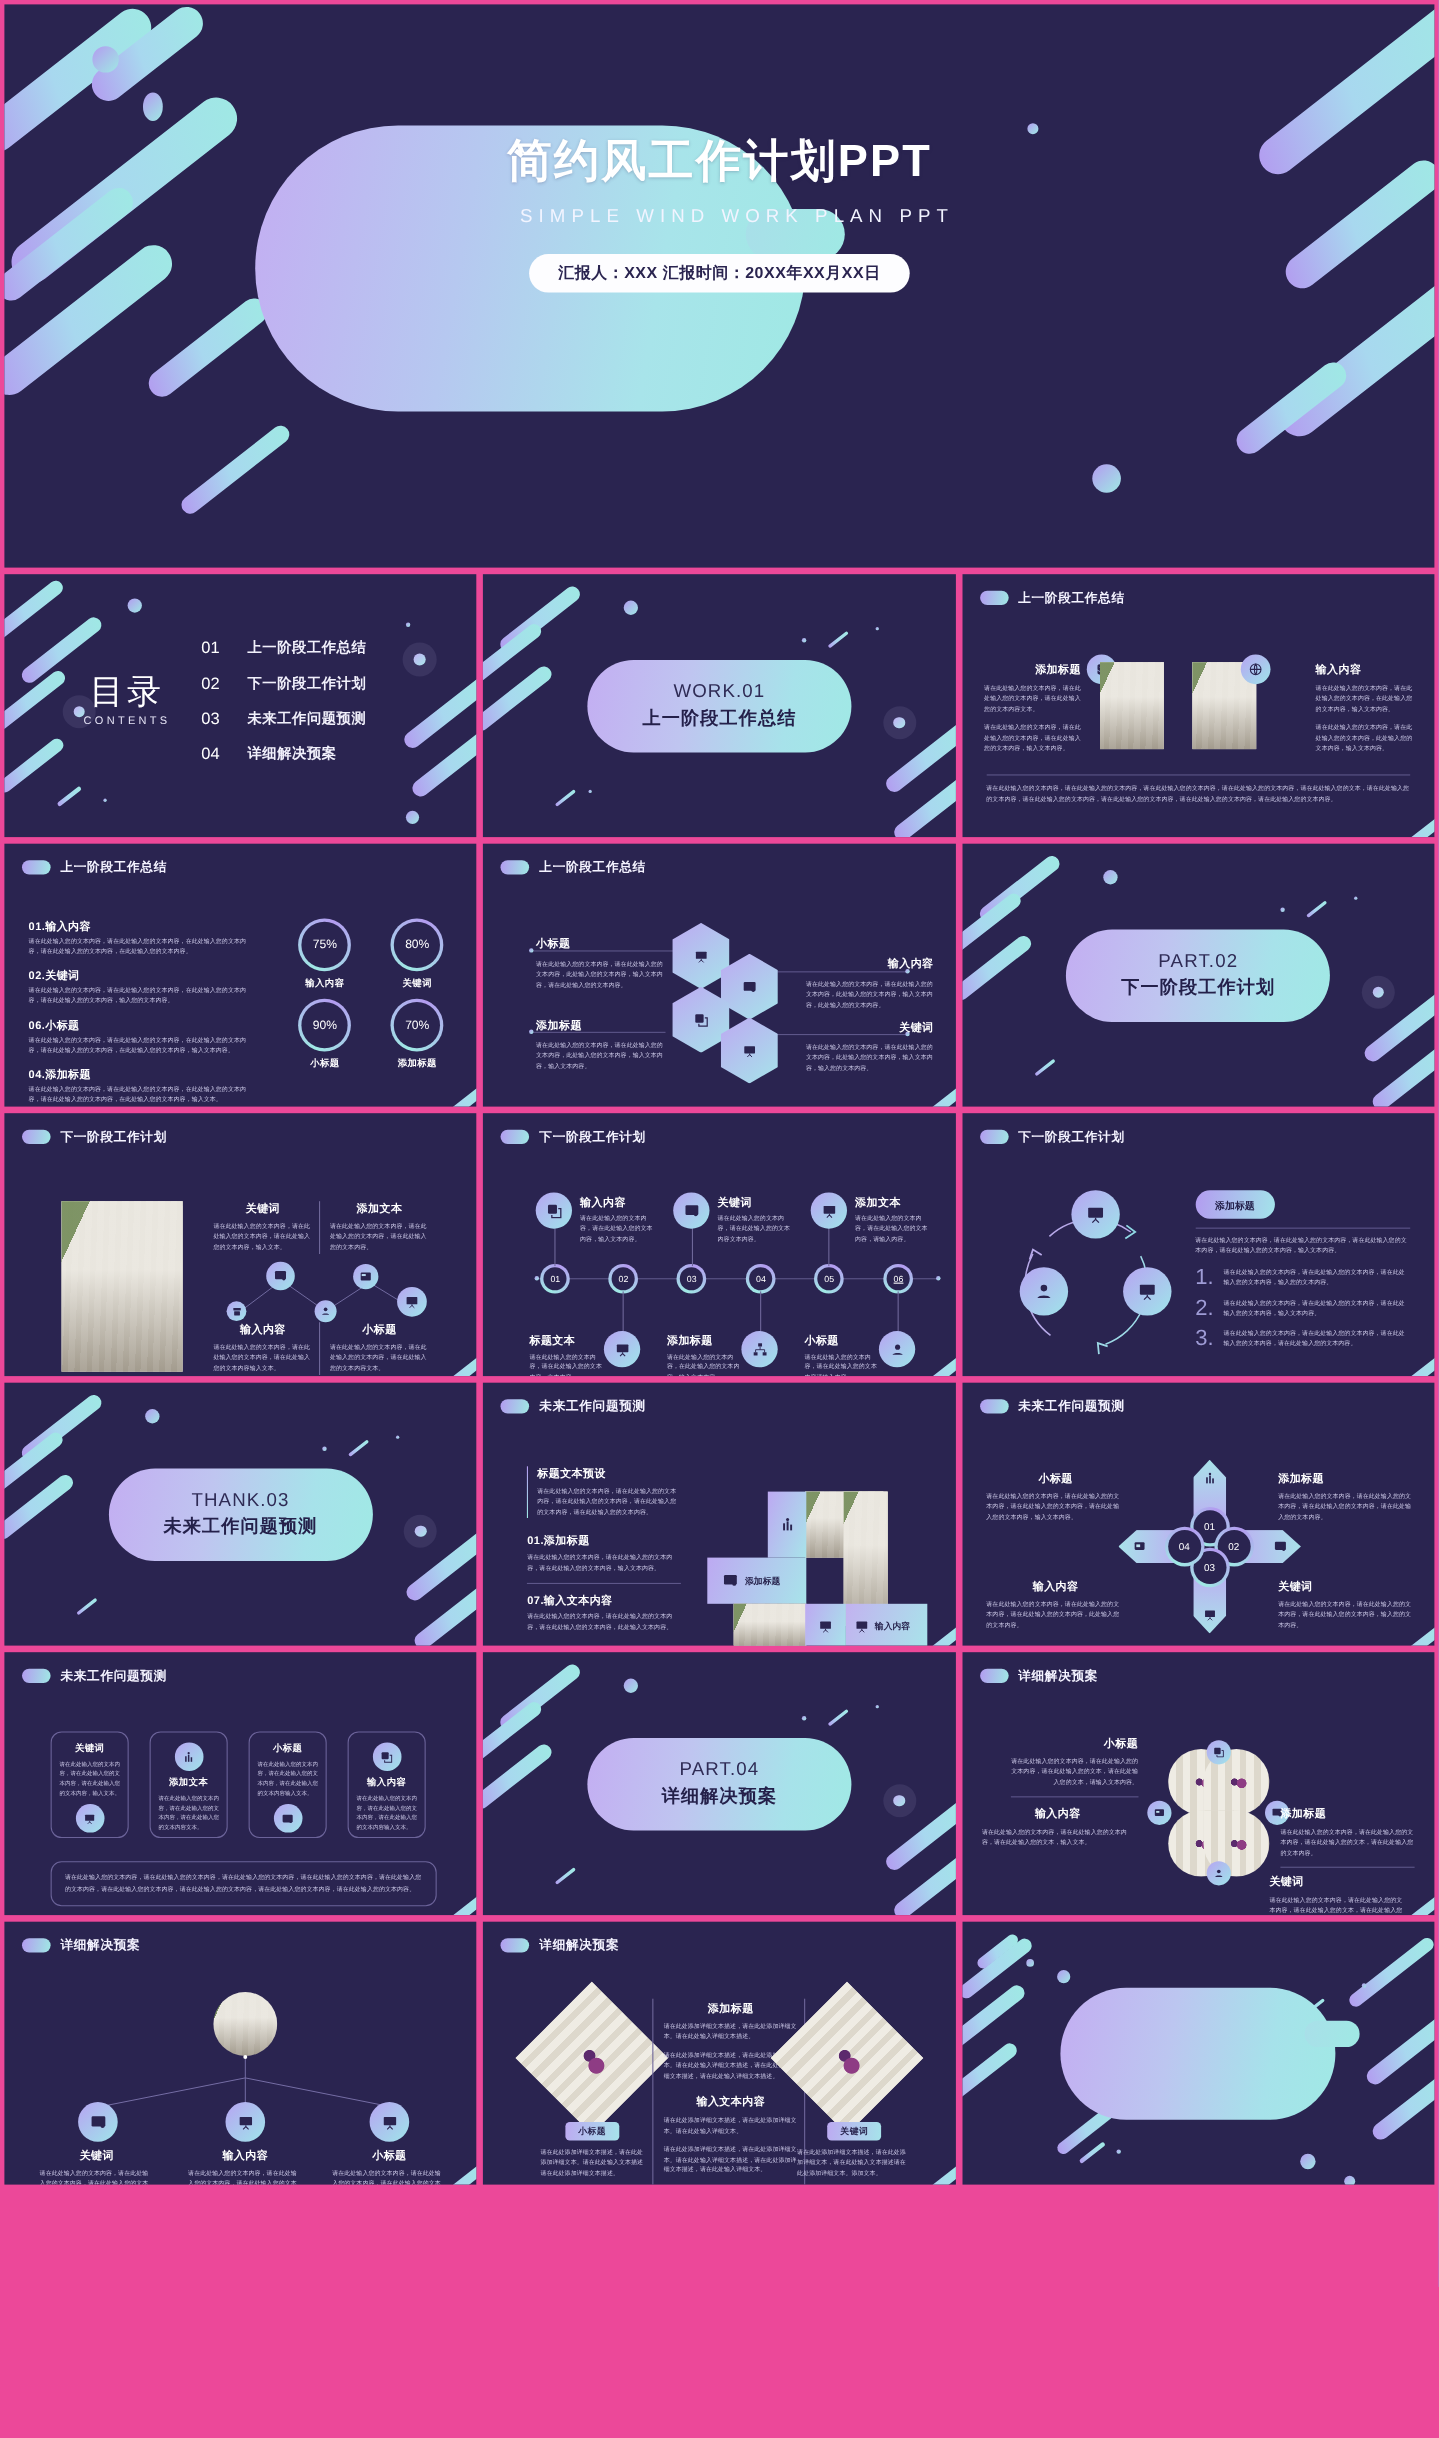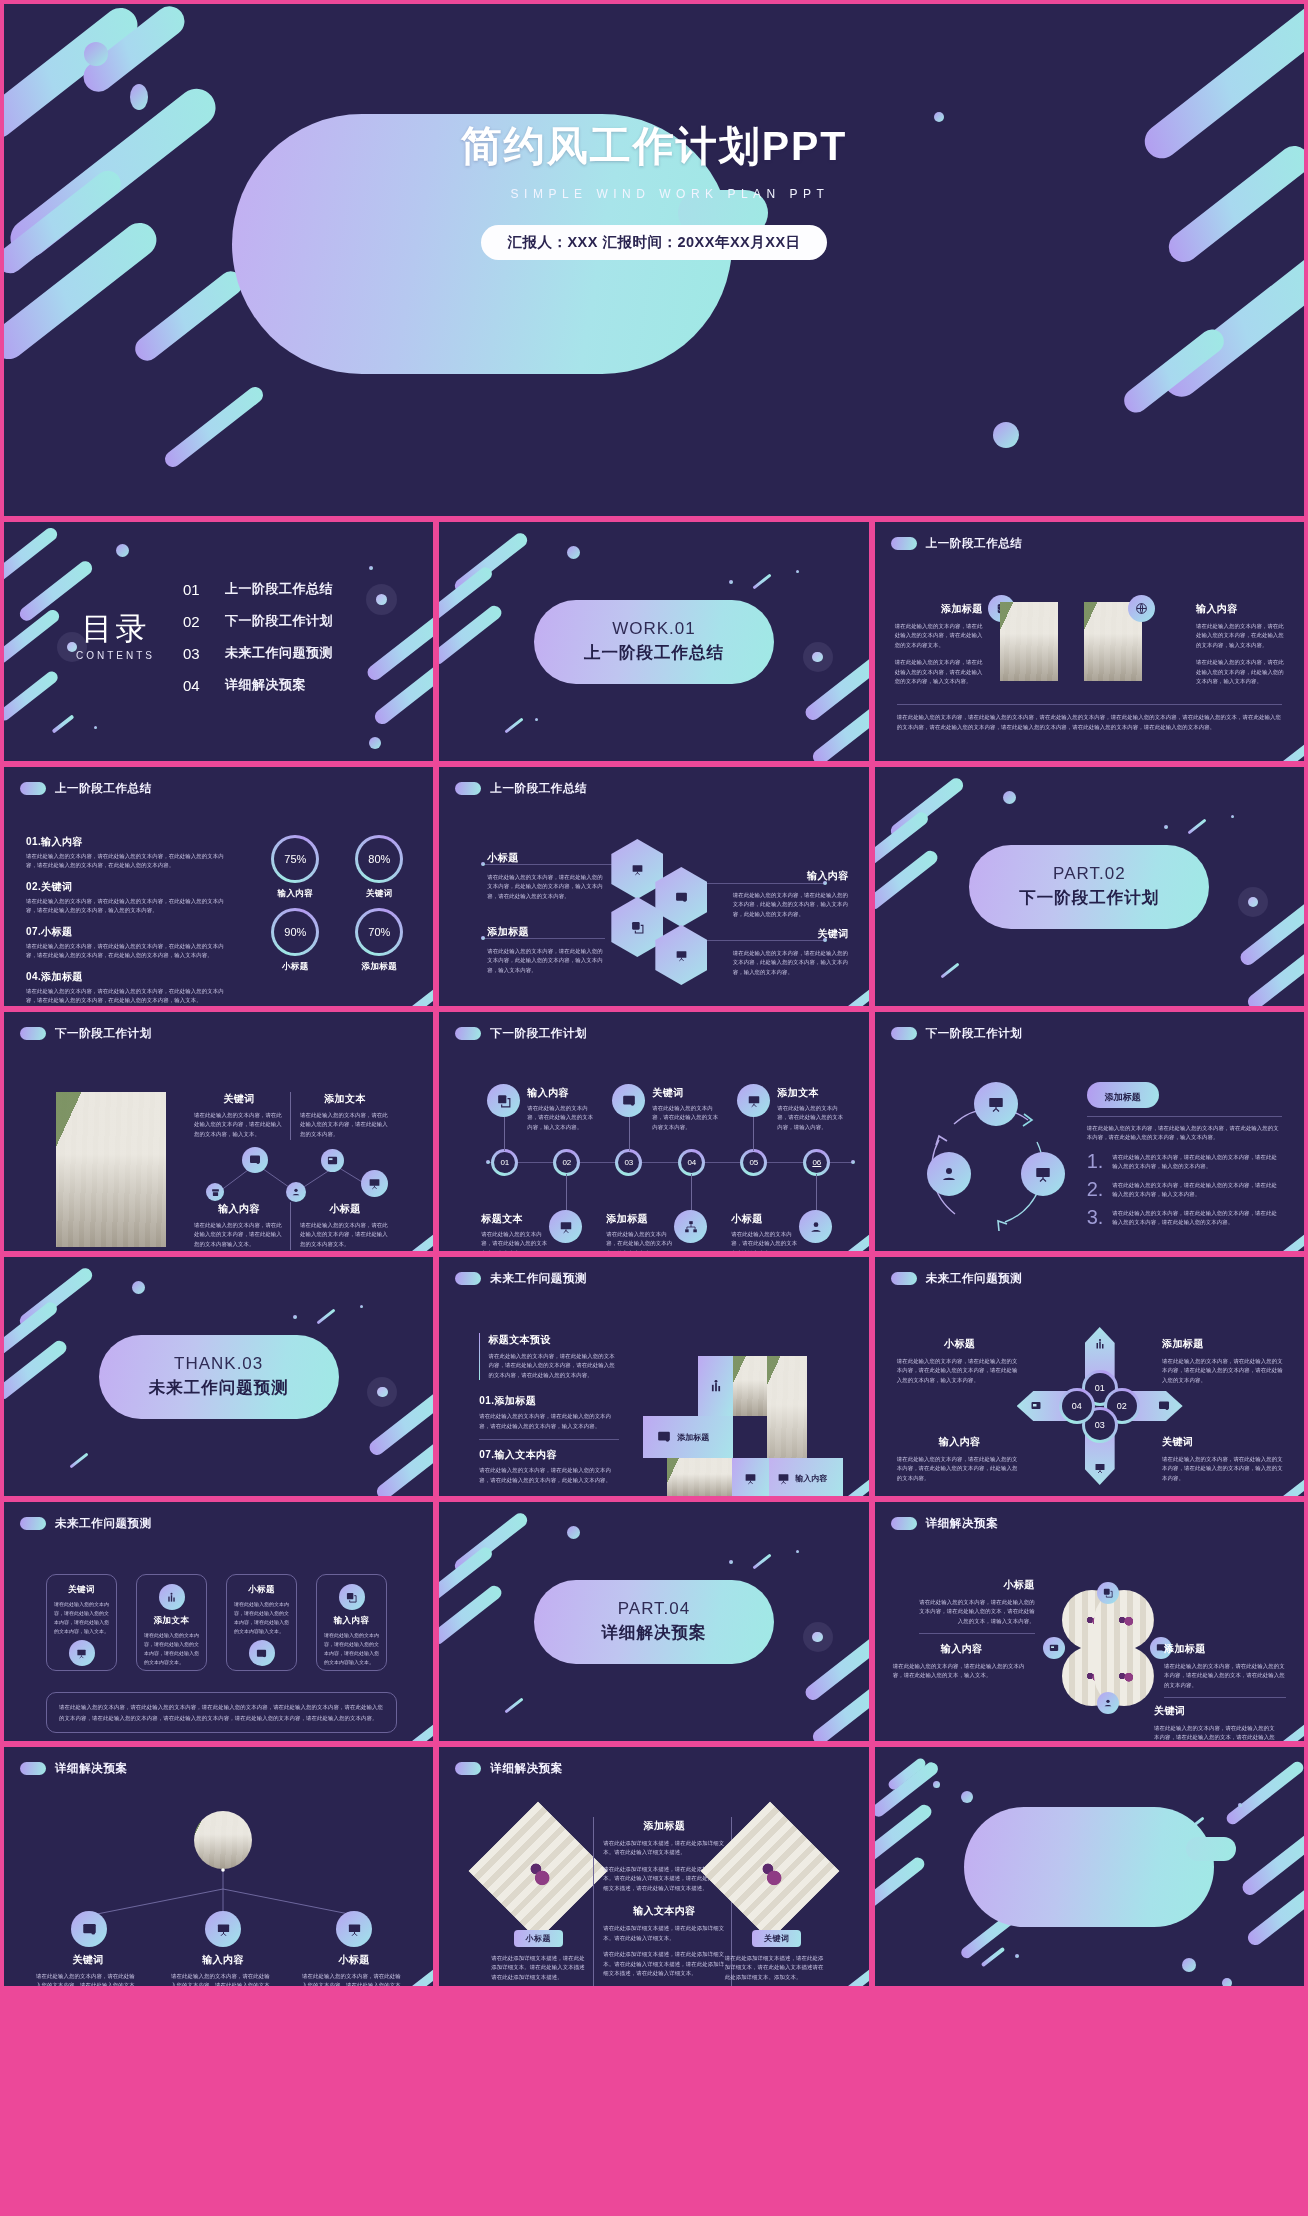--- a/index.html
+++ b/index.html
@@ -17,21 +17,21 @@
   .dot-ring{position:absolute;border-radius:50%;background:#3a3460;display:flex;align-items:center;justify-content:center;}
   .dot-ring i{width:36%;height:36%;border-radius:50%;background:linear-gradient(135deg,#c2b0f5,#a9e7e9);display:block;}
 
   .cover-blob{position:absolute;left:228px;top:110px;width:500px;height:260px;border-radius:130px;
       background:linear-gradient(100deg,#c3aef2 0%,#b6c8f0 38%,#a8e4ea 72%,#9fe9e4 100%);}
   .cover-blob:after{content:"";position:absolute;right:-36px;top:76px;width:90px;height:46px;border-radius:30px;
       background:linear-gradient(100deg,#a9dfe9,#9fe9e4);}
   .cover-center{position:absolute;left:0;right:0;top:118px;text-align:center;z-index:5;}
   .cover-title{font-size:41px;font-weight:bold;color:#ffffff;letter-spacing:2px;line-height:1.2;
       text-shadow:0 1px 3px rgba(40,30,80,.25);}
-  .cover-sub{margin-top:16px;font-size:12px;letter-spacing:5.5px;color:#f2f4ff;font-weight:500;margin-left:32px;}
+  .cover-sub{margin-top:16px;font-size:17px;letter-spacing:5.5px;color:#f2f4ff;font-weight:500;margin-left:32px;}
   .cover-pill{display:inline-block;margin-top:24px;background:#fdfdff;border-radius:999px;
       padding:8px 26px;font-size:14.5px;color:#2a2450;font-weight:bold;letter-spacing:.5px;}
 
   
   .grid{display:grid;grid-template-columns:repeat(3,1fr);gap:6px;padding:6px 4px 4px;}
   .slide{position:relative;width:100%;height:239px;background:#2a2450;overflow:hidden;color:#fff;}
 
   .shead{position:absolute;left:16px;top:14px;display:flex;align-items:center;gap:9px;}
   .shead .pill{width:26px;height:13px;border-radius:999px;background:linear-gradient(100deg,#b39bf0,#9fe9e4);}
   .shead .txt{font-size:11.5px;font-weight:bold;letter-spacing:.6px;color:#f4f3ff;}
@@ -248,21 +248,21 @@
         <div style="position:absolute;left:22px;top:28px;width:206px;">
           <div style="margin-bottom:9px;">
             <div class="h-sm">01.输入内容</div>
             <div class="p-xs" style="margin-top:3px;">请在此处输入您的文本内容，请在此处输入您的文本内容，在此处输入您的文本内容，请在此处输入您的文本内容，在此处输入您的文本内容。</div>
           </div>
           <div style="margin-bottom:9px;">
             <div class="h-sm">02.关键词</div>
             <div class="p-xs" style="margin-top:3px;">请在此处输入您的文本内容，请在此处输入您的文本内容，在此处输入您的文本内容，请在此处输入您的文本内容，输入您的文本内容。</div>
           </div>
           <div style="margin-bottom:9px;">
-            <div class="h-sm">07.小标题</div>
+            <div class="h-sm">06.小标题</div>
             <div class="p-xs" style="margin-top:3px;">请在此处输入您的文本内容，请在此处输入您的文本内容，在此处输入您的文本内容，请在此处输入您的文本内容，在此处输入您的文本内容，输入文本内容。</div>
           </div>
           <div>
             <div class="h-sm">04.添加标题</div>
             <div class="p-xs" style="margin-top:3px;">请在此处输入您的文本内容，请在此处输入您的文本内容，在此处输入您的文本内容，请在此处输入您的文本内容，在此处输入您的文本内容，输入文本。</div>
           </div>
         </div>
         <div style="position:absolute;right:20px;top:28px;width:152px;display:grid;grid-template-columns:1fr 1fr;gap:8px 16px;">
           <div style="text-align:center;">
             <div class="ring" style="width:48px;height:48px;margin:0 auto;">

